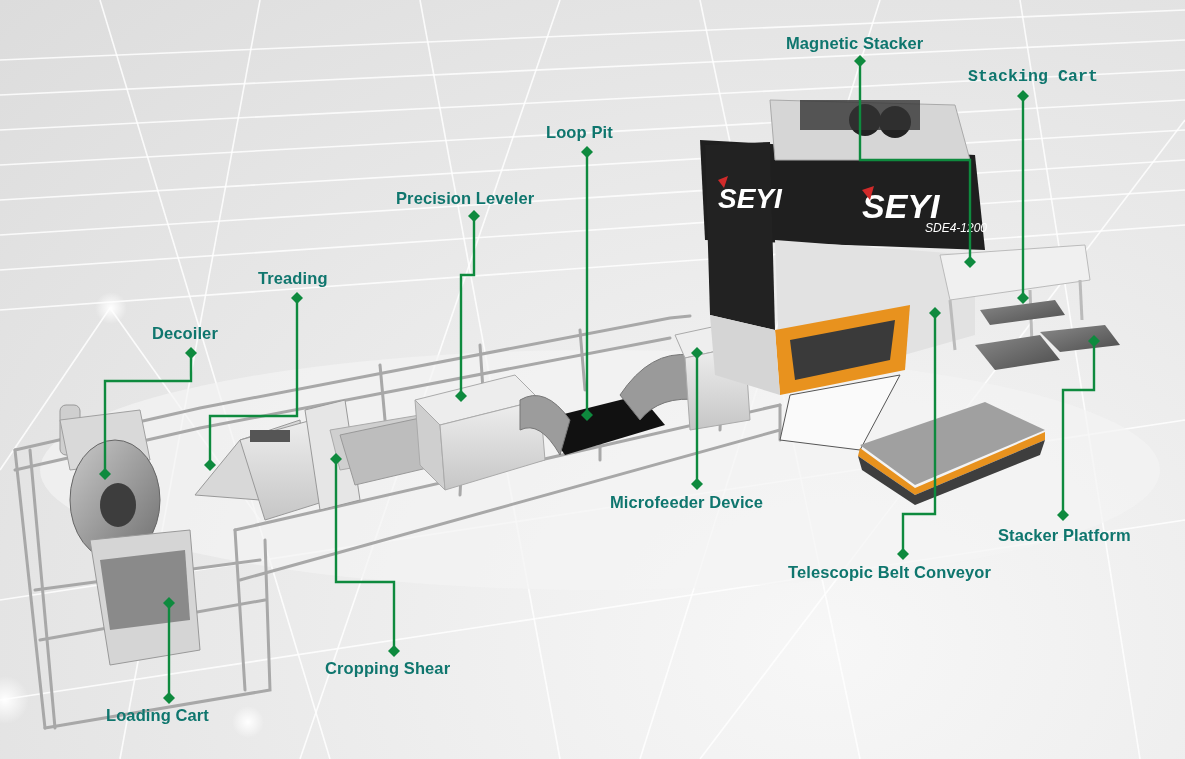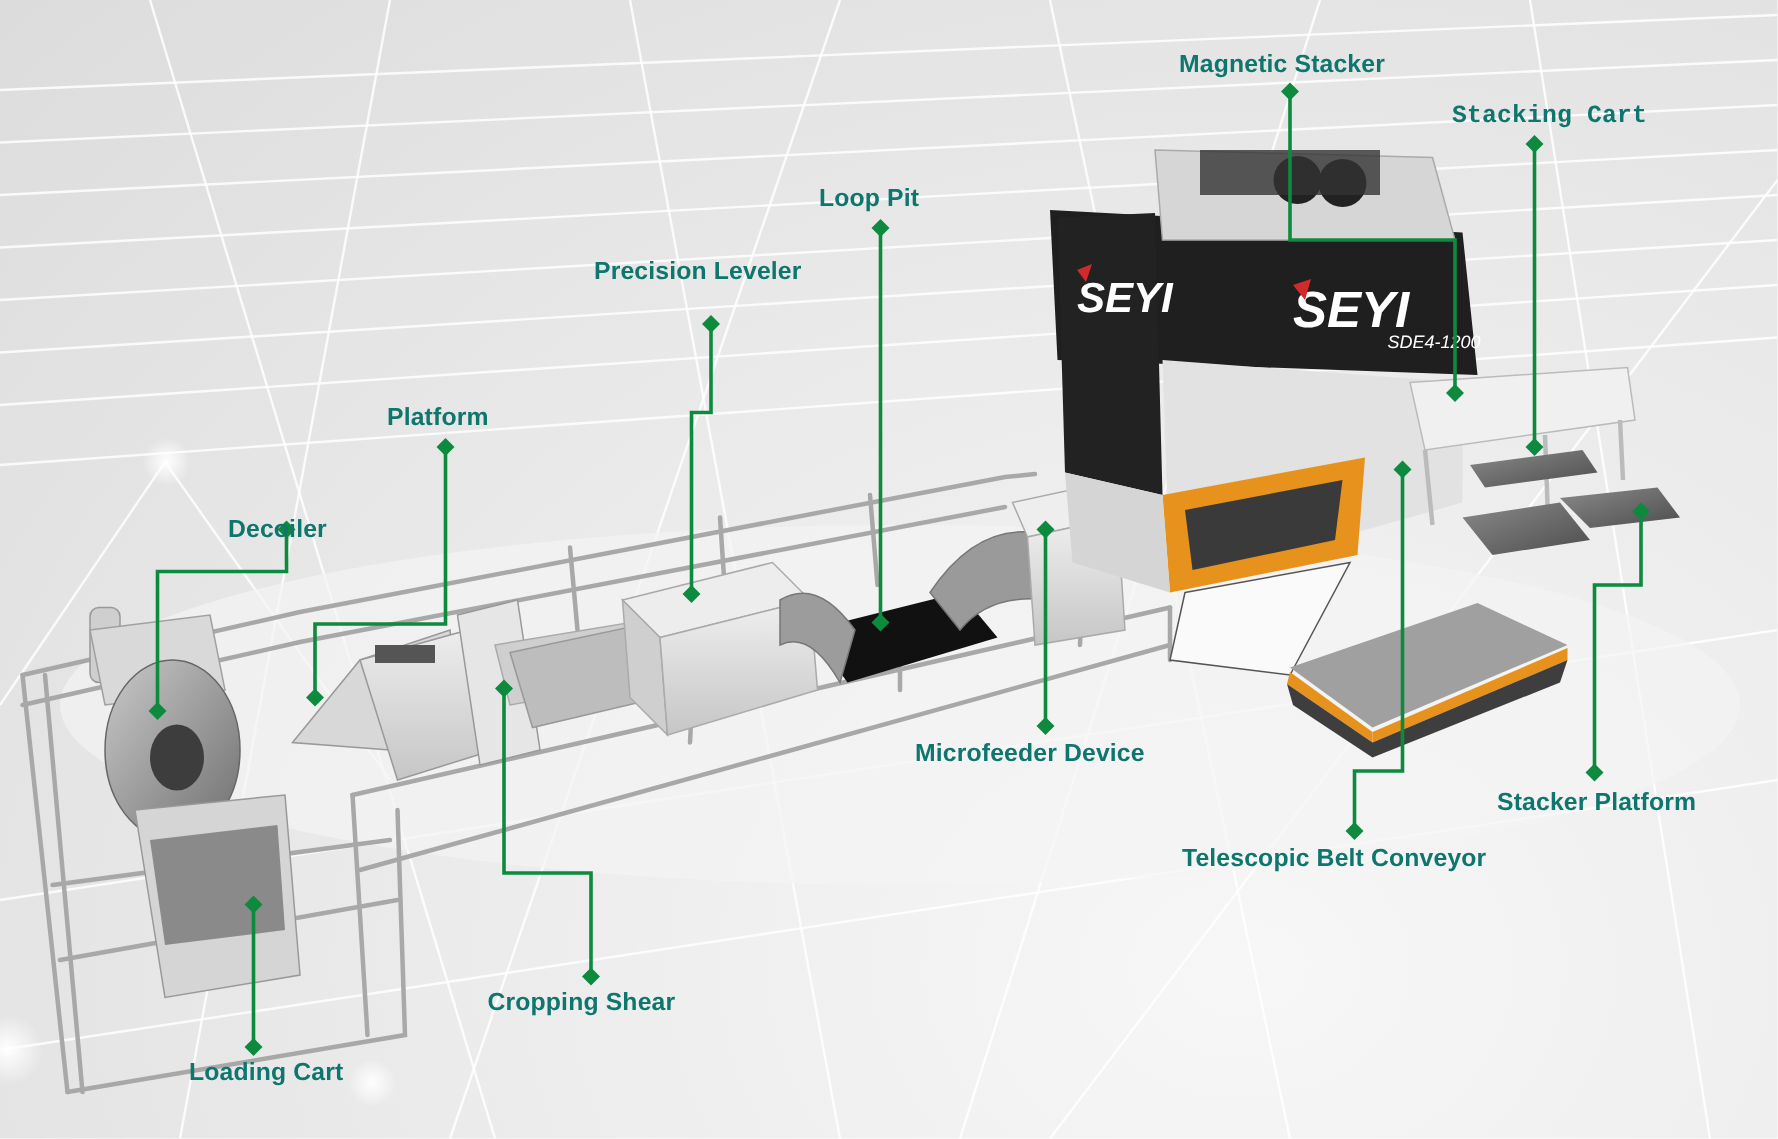--- a/index.html
+++ b/index.html
@@ -199,20 +199,20 @@
       <polygon points="394,645 400,651 394,657 388,651" class="diamond" fill="#0e8a3e"></polygon>
       <polyline points="169,603 169,698" class="leader" stroke="#0e8a3e"></polyline>
       <polygon points="169,597 175,603 169,609 163,603" class="diamond" fill="#0e8a3e"></polygon>
       <polygon points="169,692 175,698 169,704 163,698" class="diamond" fill="#0e8a3e"></polygon>
     </g>
 </svg>
 
 <div class="label" style="left:786px;top:34px;">Magnetic Stacker</div>
 <div class="label" style="left:968px;top:67px;font-family:Liberation Mono, monospace;">Stacking Cart</div>
 <div class="label" style="left:546px;top:123px;">Loop Pit</div>
-<div class="label" style="left:396px;top:172px;text-align:center;">Precision Leveler</div>
-<div class="label" style="left:258px;top:269px;">Platform</div>
-<div class="label" style="left:152px;top:344px;">Decoiler</div>
+<div class="label" style="left:396px;top:189px;text-align:center;">Precision Leveler</div>
+<div class="label" style="left:258px;top:269px;">Treading</div>
+<div class="label" style="left:152px;top:324px;">Decoiler</div>
 <div class="label" style="left:610px;top:493px;">Microfeeder Device</div>
 <div class="label" style="left:998px;top:526px;">Stacker Platform</div>
 <div class="label" style="left:788px;top:563px;">Telescopic Belt Conveyor</div>
 <div class="label" style="left:325px;top:659px;">Cropping Shear</div>
-<div class="label" style="left:106px;top:706px;margin-left:20px;">Loading Cart</div>
+<div class="label" style="left:106px;top:706px;">Loading Cart</div>
 
 </body></html>

